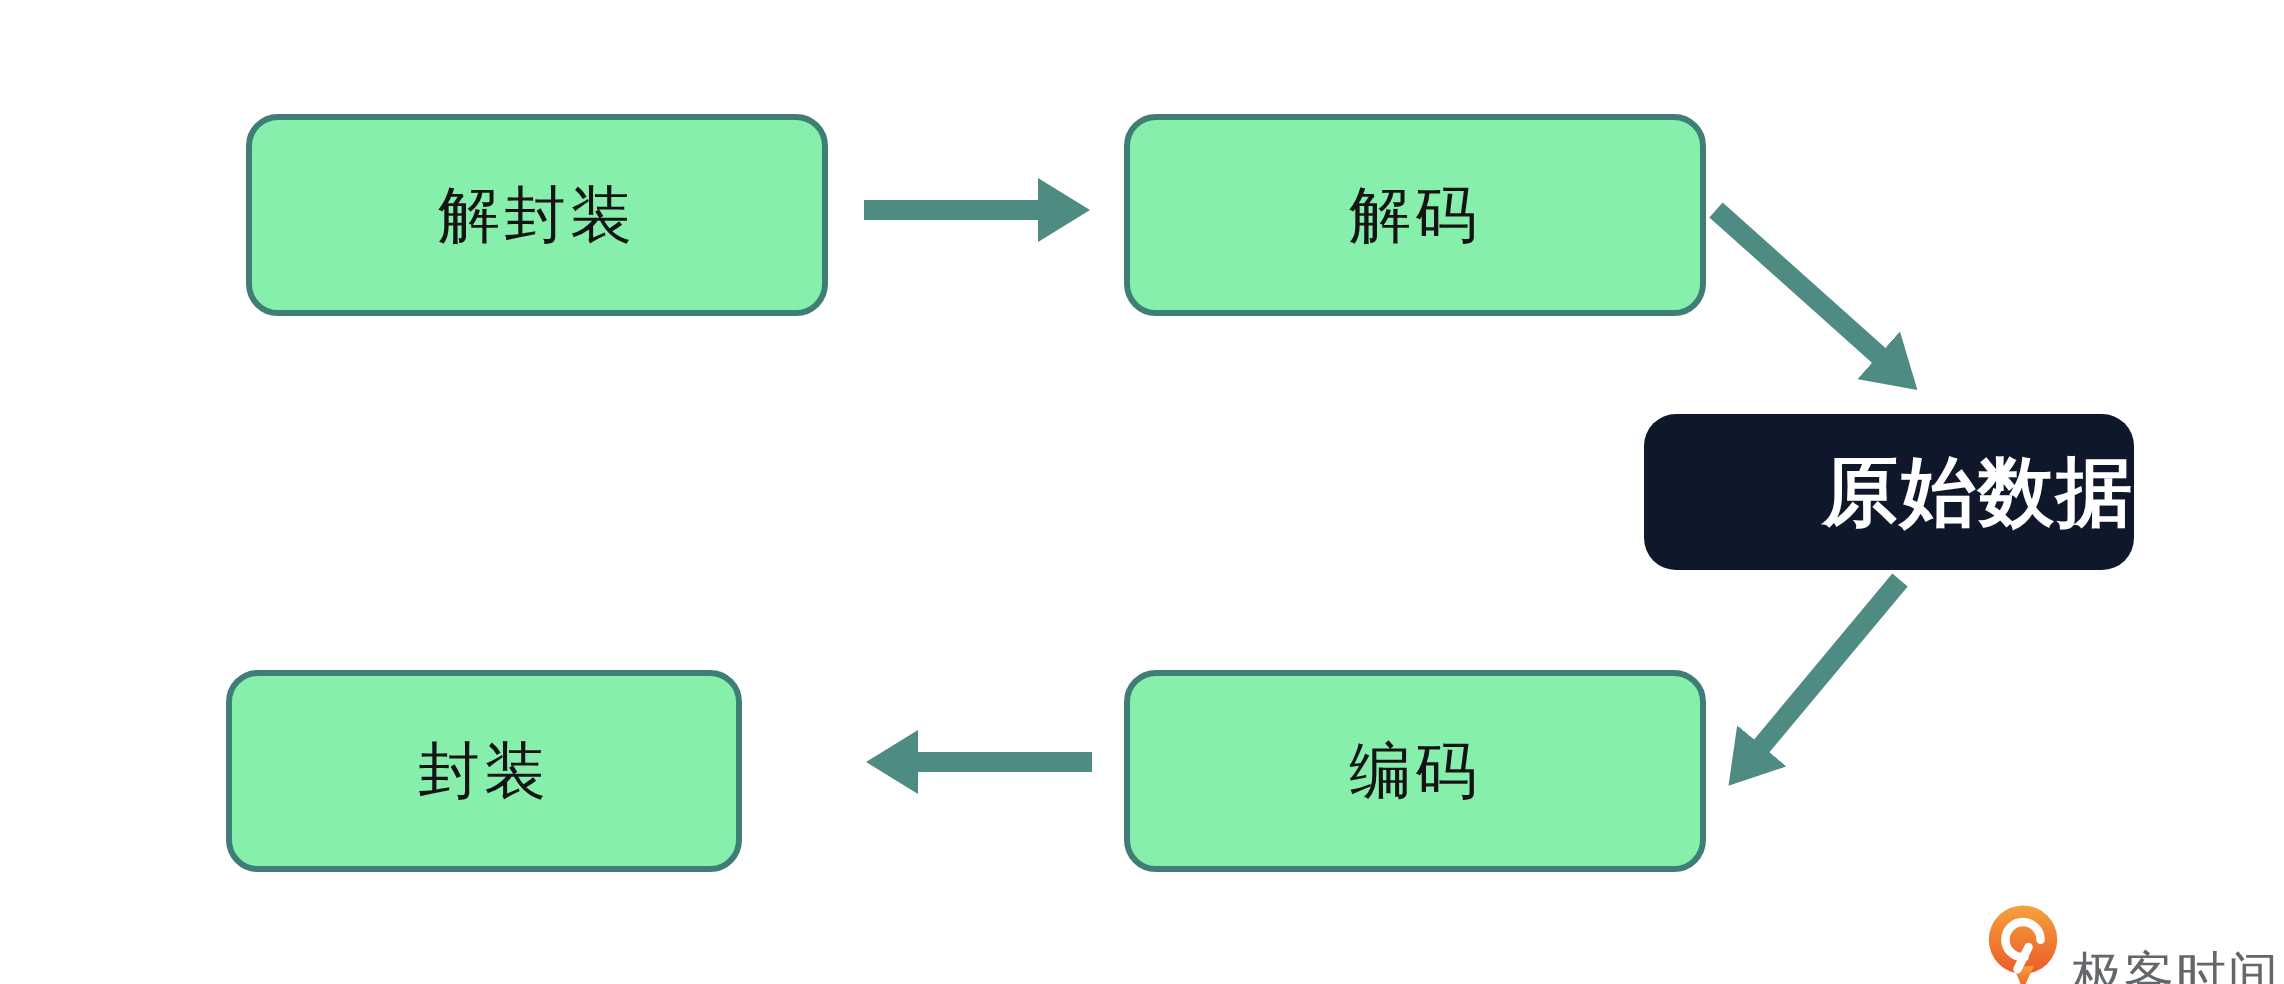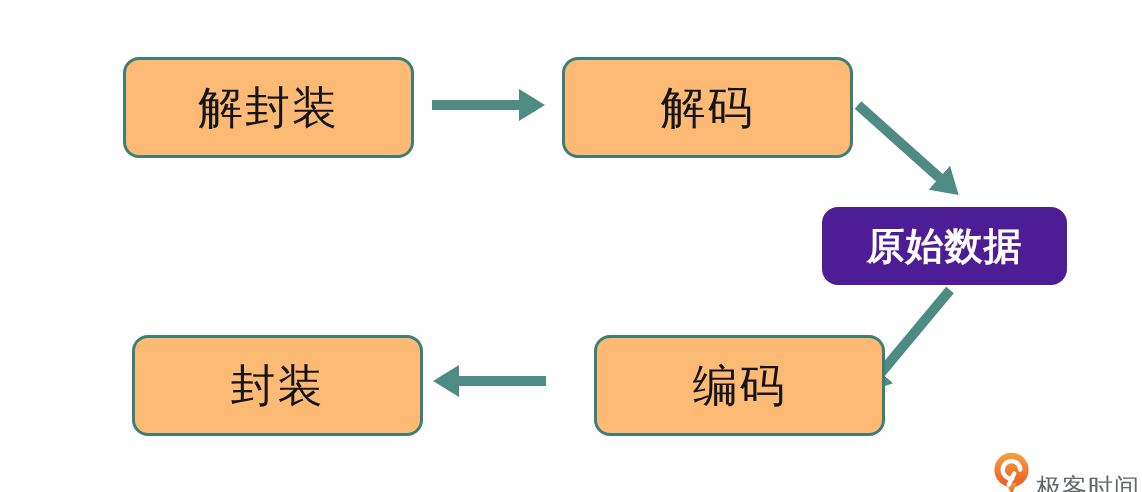--- a/index.html
+++ b/index.html
@@ -25,41 +25,42 @@
   }
   .node {
     position: absolute;
     display: flex;
     align-items: center;
     justify-content: center;
     box-sizing: border-box;
     text-align: center;
   }
   .node.light {
-    background: #fdba74;
+    background: #86efac;
     border: 3px solid #3e7e76;
     border-radius: 16px;
     color: #141414;
-    font-size: 45px;
+    font-size: 31px;
     letter-spacing: 2px;
   }
   .node.dark {
-    background: #4c1d95;
+    background: #0f172a;
     border: none;
     border-radius: 16px;
     color: #ffffff;
     font-size: 38px;
     font-weight: bold;
     letter-spacing: 1px;
+    justify-content: flex-end;
   }
   #node-demux  { left: 123px; top: 57px;  width: 291px; height: 101px; }
   #node-decode { left: 562px; top: 57px;  width: 291px; height: 101px; justify-content: center; }
   #node-raw    { left: 822px; top: 207px; width: 245px; height: 78px;  }
-  #node-mux    { left: 132px; top: 335px; width: 291px; height: 101px; align-items: center; }
-  #node-encode { left: 594px; top: 335px; width: 291px; height: 101px; }
+  #node-mux    { left: 113px; top: 335px; width: 258px; height: 101px; align-items: center; }
+  #node-encode { left: 562px; top: 335px; width: 291px; height: 101px; }
 
   .watermark {
     position: absolute;
     left: 993px;
     top: 444px;
     display: flex;
     align-items: center;
     gap: 6px;
   }
   .watermark .logo-text {

